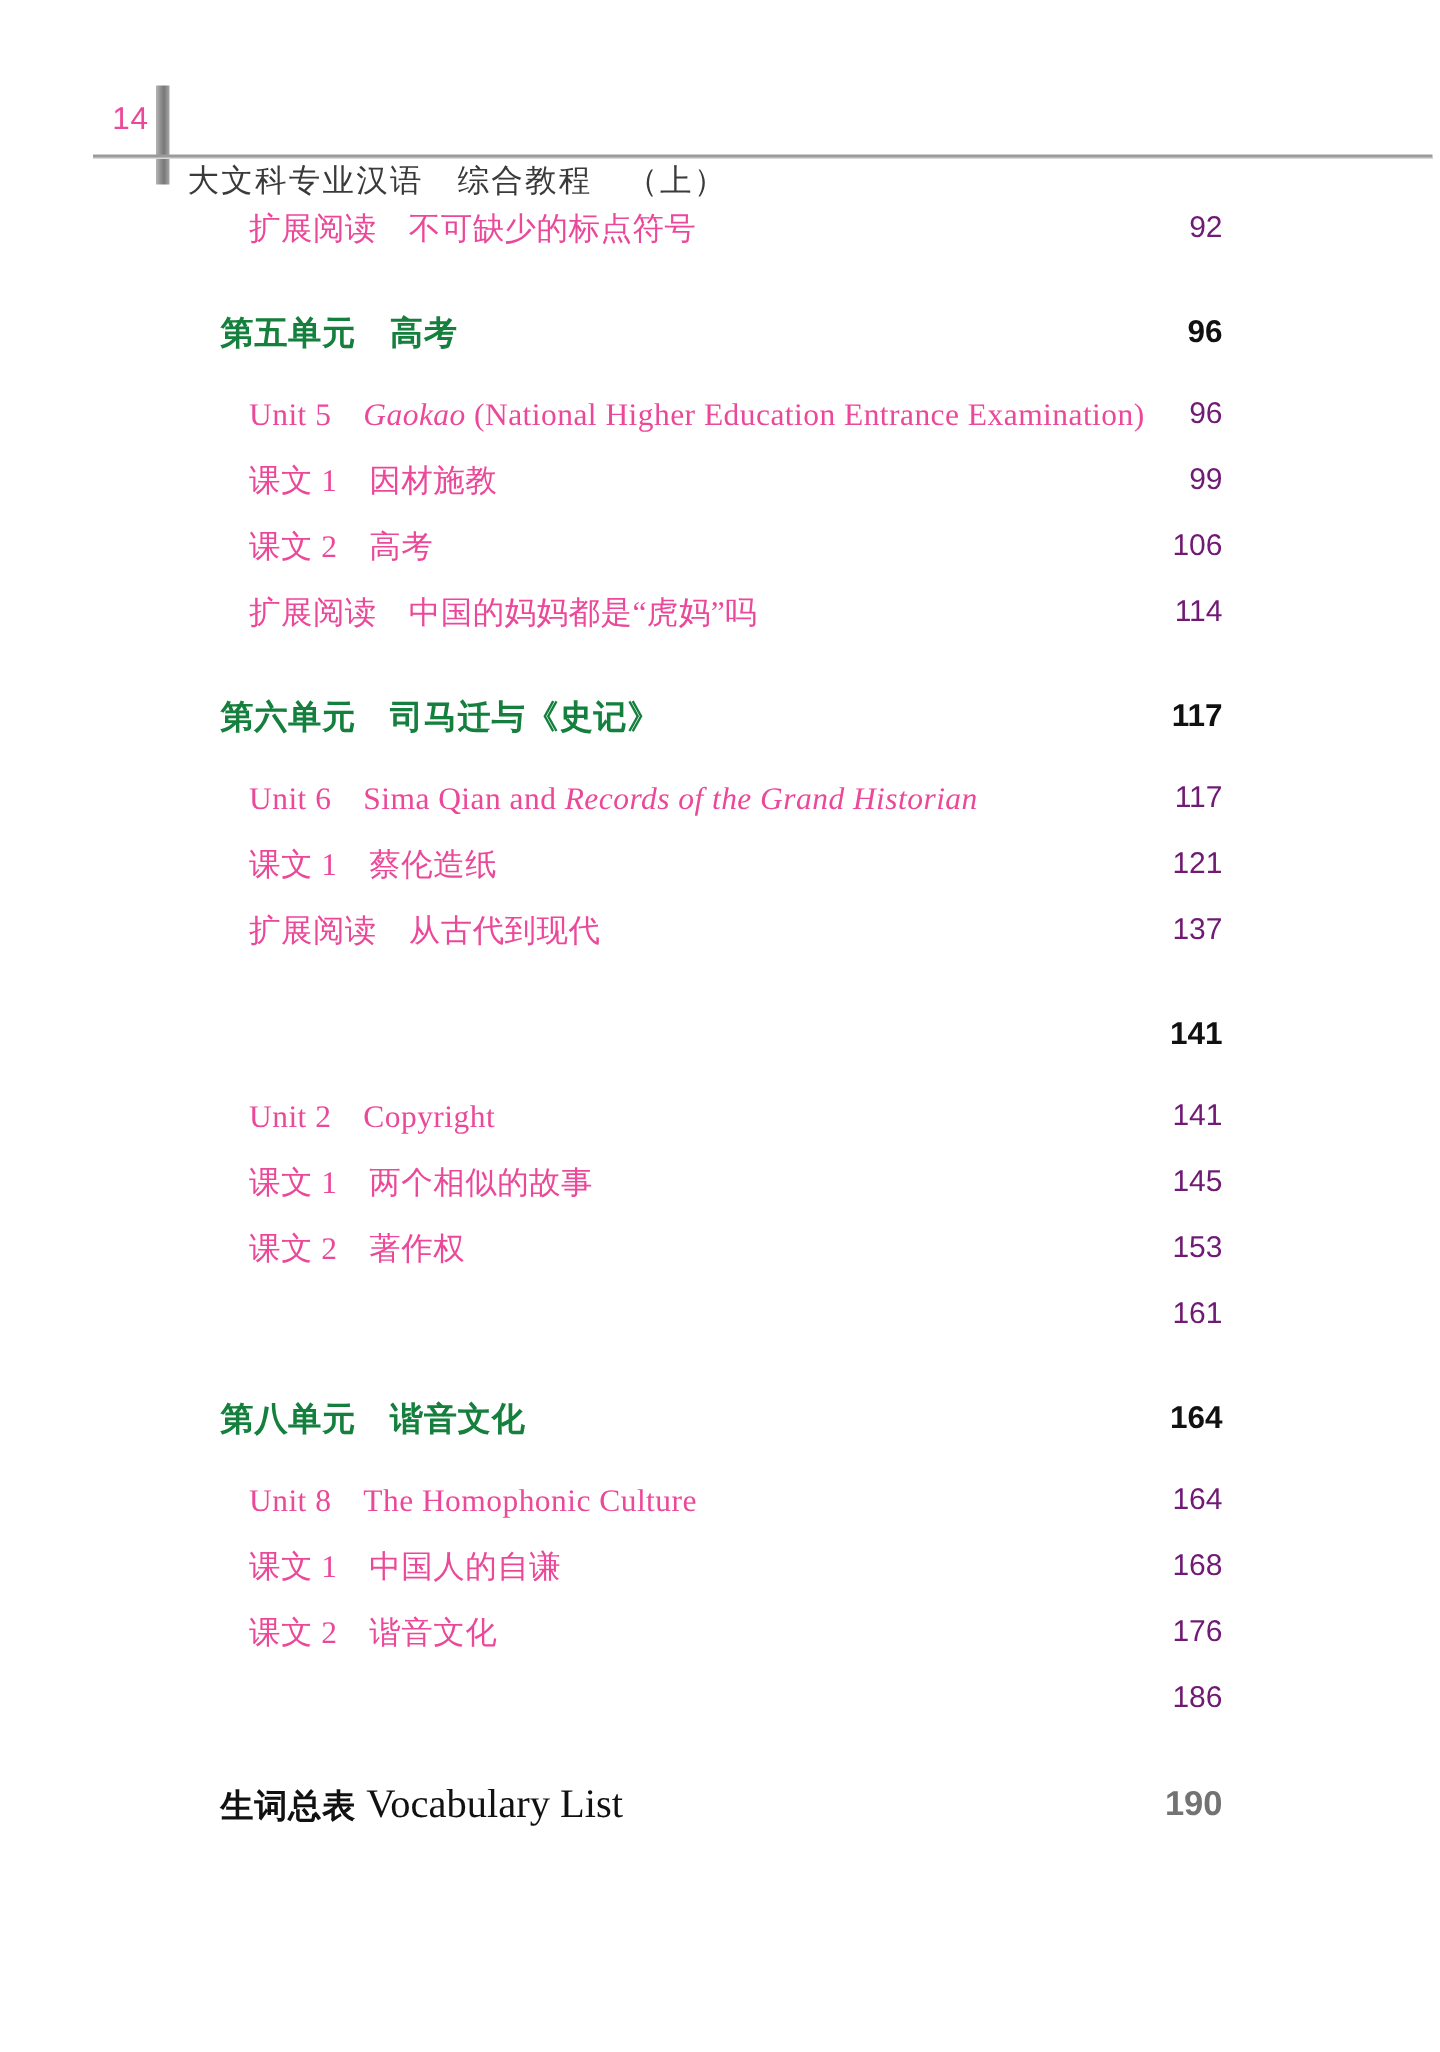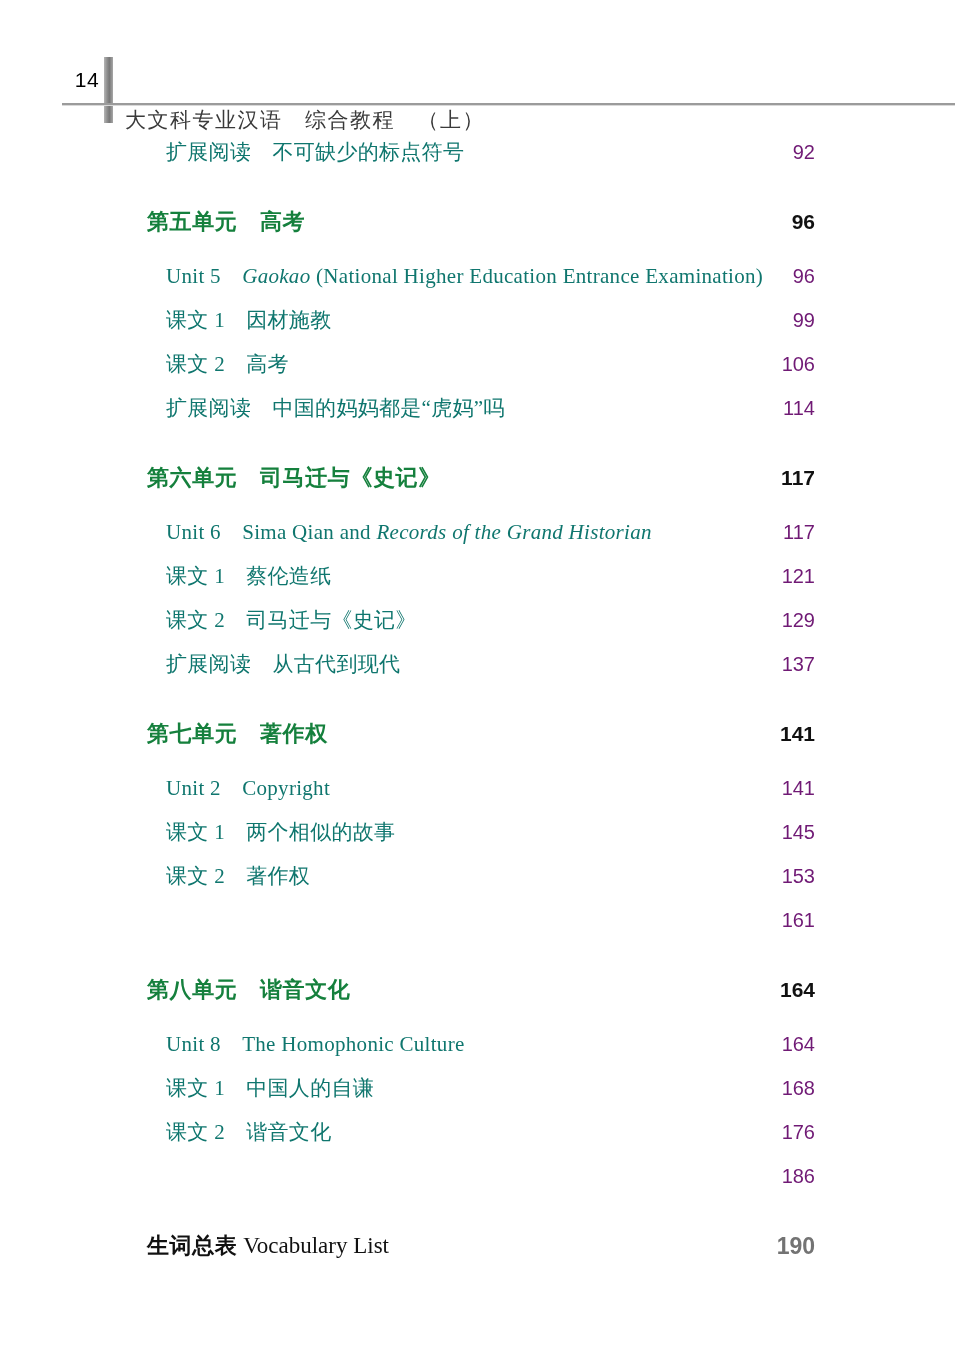--- a/index.html
+++ b/index.html
@@ -25,21 +25,21 @@
     height: 130px;
   }
   .folio {
     position: absolute;
     left: 70px;
     top: 68px;
     width: 34px;
     text-align: center;
     font-family: "Liberation Sans", "DejaVu Sans", sans-serif;
     font-size: 21px;
-    color: #000000;
+    color: #ec4899;
     letter-spacing: 0.5px;
   }
   .head-bar {
     position: absolute;
     left: 104px;
     top: 57px;
     width: 9px;
     height: 66px;
     background: linear-gradient(to right, #b5b5b5 0%, #8e8e8e 35%, #787878 60%, #a8a8a8 100%);
   }
@@ -109,21 +109,21 @@
   }
   .row.lvl-unit .page {
     font-weight: 600;
     font-size: 21px;
     color: #111111;
   }
 
   
   .row.lvl-sub .label {
     font-size: 21px;
-    color: #0f766e;
+    color: #ec4899;
     letter-spacing: 0.3px;
   }
 
   
   .row.lvl-back .label {
     font-family: "Liberation Sans", "DejaVu Sans", sans-serif;
     font-size: 22px;
     font-weight: 600;
     color: #111111;
     letter-spacing: 0.6px;
@@ -138,21 +138,21 @@
   .row.lvl-sub.en .label {
     font-family: "Liberation Serif", "DejaVu Serif", serif;
     font-size: 21px;
   }
   .row .it {
     font-style: italic;
   }
   .row.lvl-back .vocab-en {
     font-family: "Liberation Serif", "DejaVu Serif", serif;
     font-weight: normal;
-    font-size: 23px;
+    font-size: 27px;
     letter-spacing: 0;
   }
 
   
   .gap-lg { height: 26px; }
   .gap-sm { height: 10px; }
 </style>
 </head>
 <body>
 
@@ -203,32 +203,27 @@
   <div class="gap-sm"></div>
   <div class="row lvl-sub en">
     <span class="label"><span>Unit 6　Sima Qian and </span><span class="it">Records of the Grand Historian</span><span></span></span>
     <span class="page">117</span>
   </div>
   <div class="row lvl-sub">
     <span class="label">课文 1　蔡伦造纸</span>
     <span class="page">121</span>
   </div>
   <div class="row lvl-sub">
-    <span class="label">课文 2　司马迁与《史记》</span>
-    <span class="page">129</span>
-  </div>
-  <div class="row lvl-sub">
     <span class="label">扩展阅读　从古代到现代</span>
     <span class="page">137</span>
   </div>
 
   <div class="gap-lg"></div>
 
   <div class="row lvl-unit">
-    <span class="label">第七单元　著作权</span>
     <span class="page">141</span>
   </div>
   <div class="gap-sm"></div>
   <div class="row lvl-sub en">
     <span class="label"><span>Unit 2　Copyright</span><span class="it"></span><span></span></span>
     <span class="page">141</span>
   </div>
   <div class="row lvl-sub">
     <span class="label">课文 1　两个相似的故事</span>
     <span class="page">145</span>

